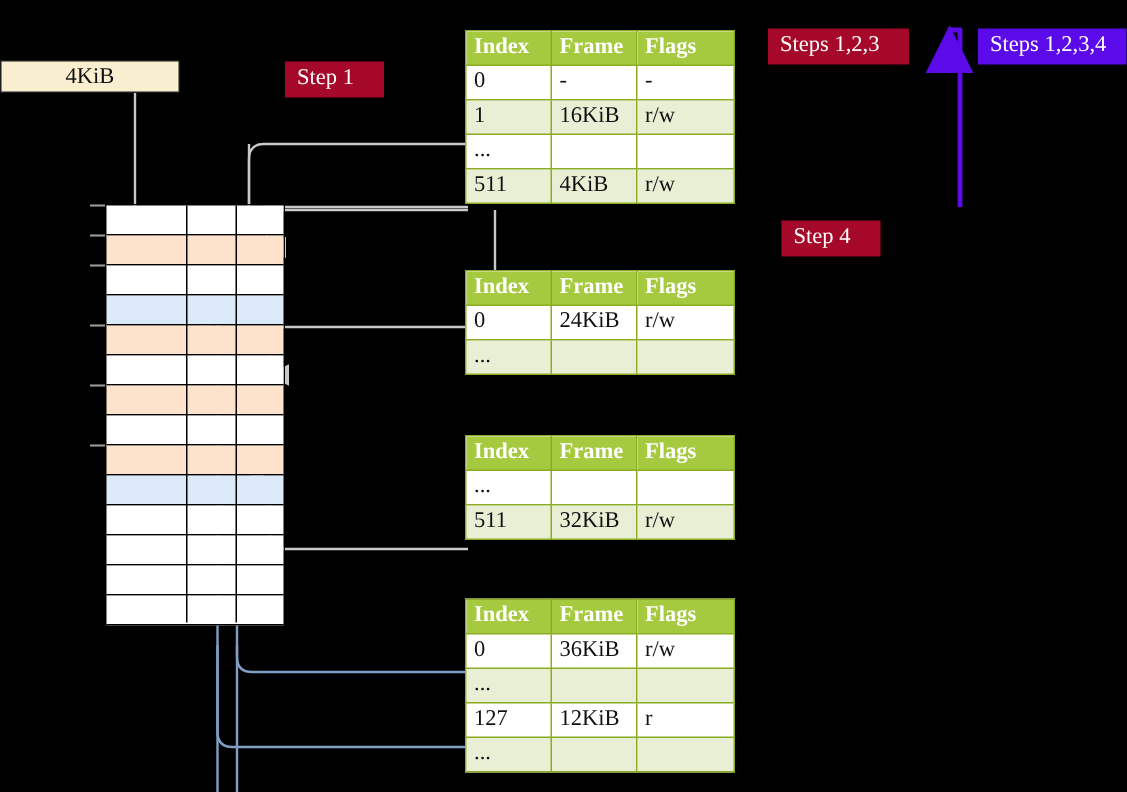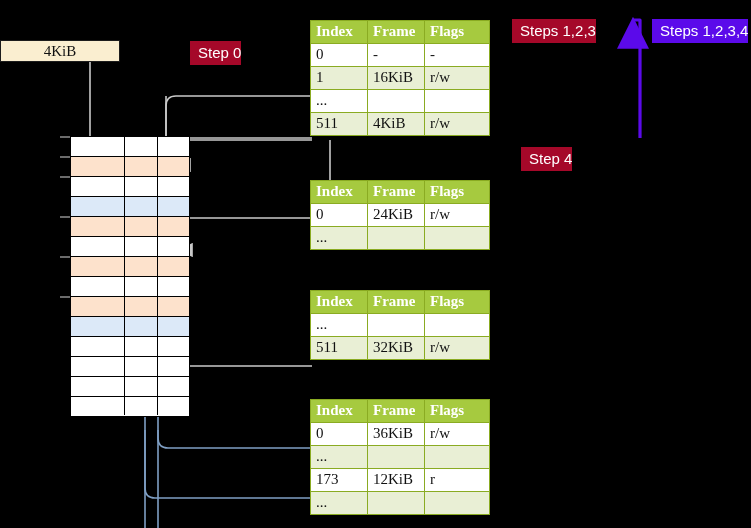--- a/index.html
+++ b/index.html
@@ -6,22 +6,22 @@
   body{
     width:751px;height:528px;position:relative;overflow:hidden;
     font-family:"Liberation Serif", serif;
   }
   .stage{position:absolute;left:0;top:0;width:751px;height:528px;}
   svg.wires{position:absolute;left:0;top:0;width:751px;height:528px;pointer-events:none;}
 
   
   .badge{
     position:absolute;color:#ffffff;font-size:15px;line-height:1;
-    padding:4px 0 5px 8px;white-space:nowrap;
-    font-family:Liberation Sans, sans-serif;
+    padding:4px 20px 5px 8px;white-space:nowrap;
+    font-family:Liberation Serif, serif;
   }
   .badge.red{background:#a50829;}
   .badge.blue{background:#5b0aea;}
 
   
   .kib-box{
     position:absolute;background:#faeed0;border:1px solid #1c1c1c;
     color:#111;font-size:15px;text-align:center;
     display:flex;align-items:center;justify-content:center;
     box-sizing:border-box;
@@ -131,21 +131,21 @@
     <g>
       <path d="M640,138 L640,20 L633,20" stroke="#5b0aea" stroke-width="3.2" fill="none" marker-end="url(#ahPurple)" stroke-linejoin="round"></path>
     </g>
   </svg>
 
   <div class="kib-box" style="left:0px;top:40px;width:120px;height:22px;">
     <span>4KiB</span>
   </div>
 
   <div class="badge red" style="left:190px;top:41px;">
-    <span>Step 0</span>
+    <span>Step 1</span>
   </div>
 
   <div class="badge red" style="left:512px;top:19px;">
     <span>Steps 1,2,3</span>
   </div>
 
   <div class="badge blue" style="left:652px;top:19px;">
     <span>Steps 1,2,3,4</span>
   </div>
 
@@ -261,21 +261,21 @@
           <td class="c-index">0</td>
           <td class="c-frame">36KiB</td>
           <td class="c-flags">r/w</td>
         </tr>
         <tr class="alt">
           <td class="c-index">...</td>
           <td class="c-frame"></td>
           <td class="c-flags"></td>
         </tr>
         <tr class="plain">
-          <td class="c-index">173</td>
+          <td class="c-index">127</td>
           <td class="c-frame">12KiB</td>
           <td class="c-flags">r</td>
         </tr>
         <tr class="alt">
           <td class="c-index">...</td>
           <td class="c-frame"></td>
           <td class="c-flags"></td>
         </tr>
       </tbody>
     </table>

